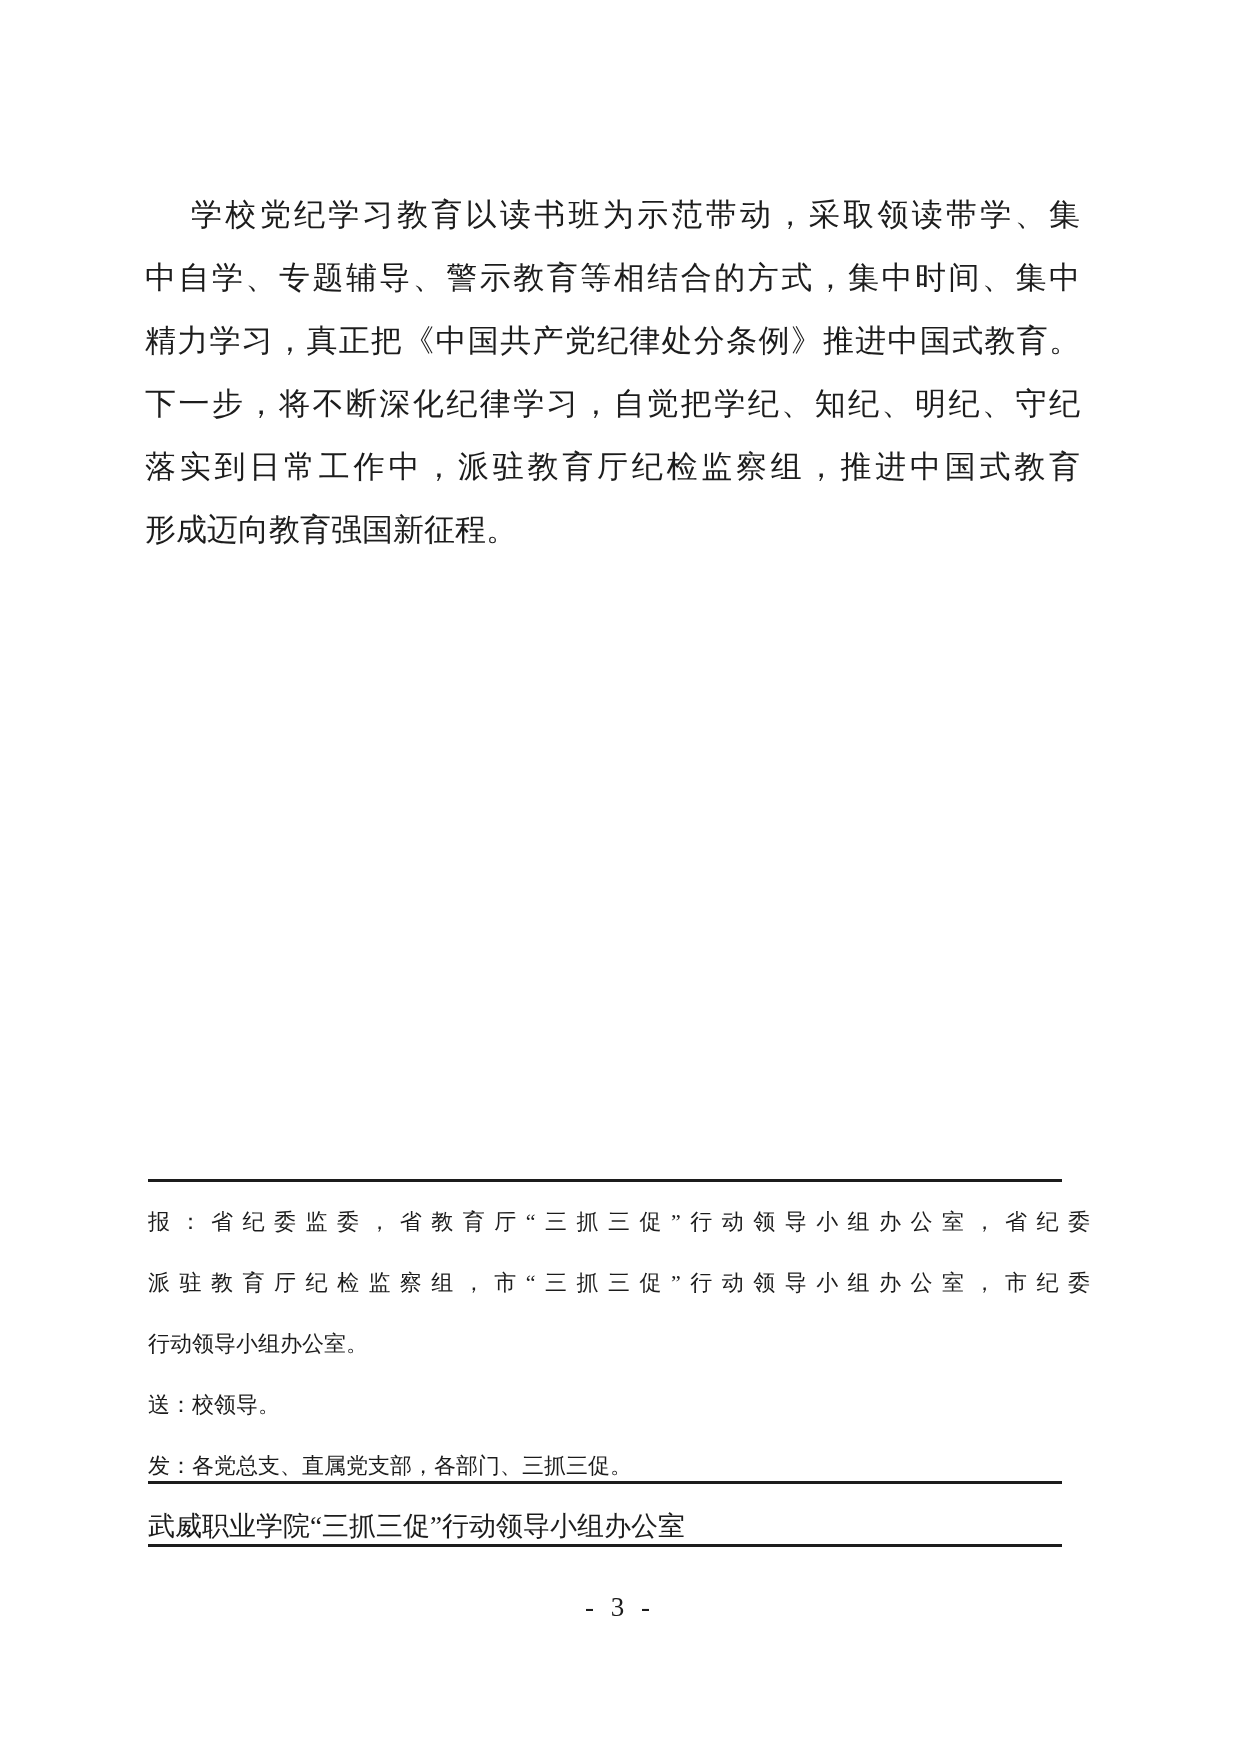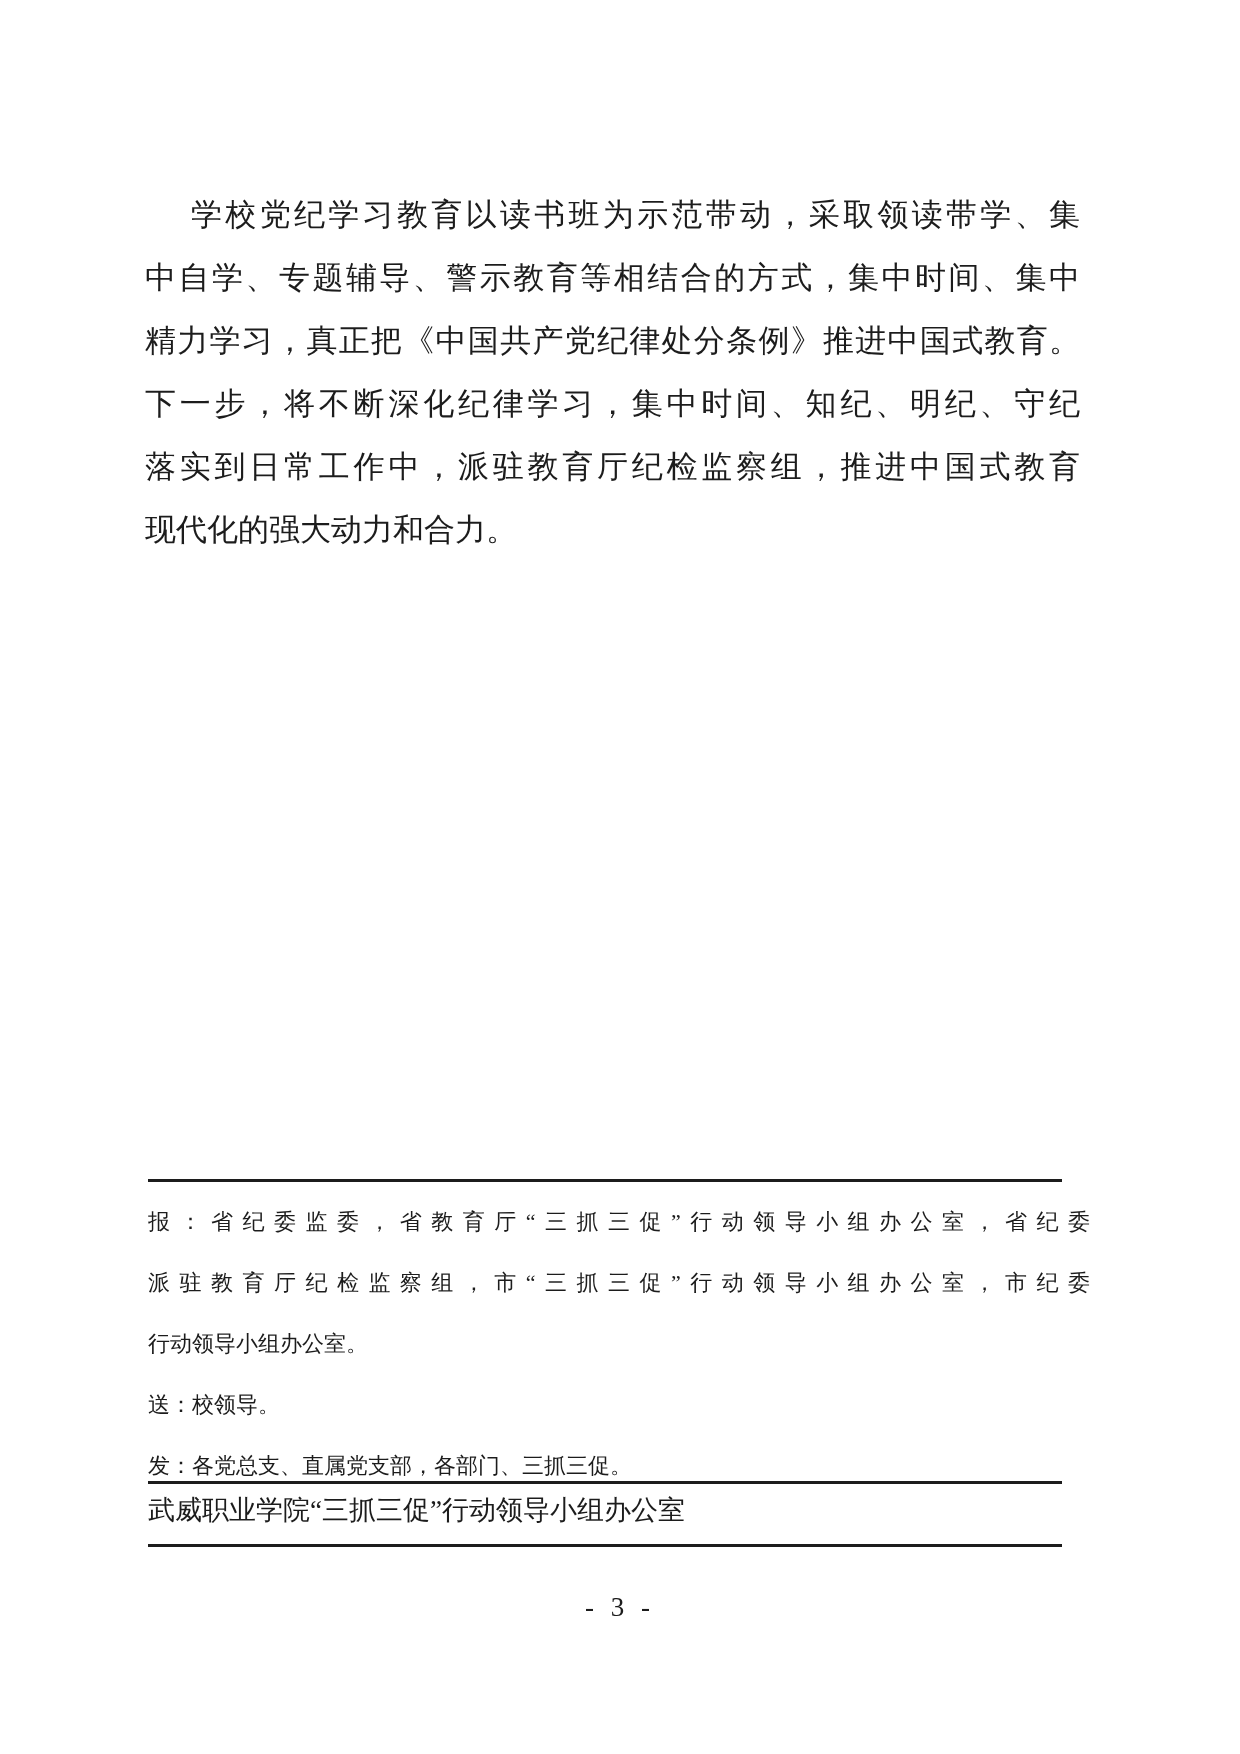--- a/index.html
+++ b/index.html
@@ -67,21 +67,21 @@
 
   
   .colophon {
     position: absolute;
     left: 148px;
     top: 1492px;
     width: 878px;
     height: 52px;
     display: flex;
     justify-content: space-between;
-    align-items: flex-start;
+    align-items: flex-end;
     font-size: 27px;
     white-space: nowrap;
   }
 
   
   .page-number {
     position: absolute;
     left: 0;
     top: 1592px;
     width: 100%;
@@ -92,23 +92,23 @@
 </style>
 </head>
 <body>
 
 <div class="page">
 
   <div class="body-block">
     <div class="body-line first">学校党纪学习教育以读书班为示范带动，采取领读带学、集</div>
     <div class="body-line">中自学、专题辅导、警示教育等相结合的方式，集中时间、集中</div>
     <div class="body-line">精力学习，真正把《中国共产党纪律处分条例》推进中国式教育。</div>
-    <div class="body-line">下一步，将不断深化纪律学习，集中时间、知纪、明纪、守纪</div>
+    <div class="body-line">下一步，将不断深化纪律学习，自觉把学纪、知纪、明纪、守纪</div>
     <div class="body-line">落实到日常工作中，派驻教育厅纪检监察组，推进中国式教育</div>
-    <div class="body-line last">现代化的强大动力和合力。</div>
+    <div class="body-line last">形成迈向教育强国新征程。</div>
   </div>
 
   <div class="rule rule-top"></div>
 
   <div class="dist-block">
     <div class="dist-line">报：省纪委监委，省教育厅“三抓三促”行动领导小组办公室，省纪委</div>
     <div class="dist-line">派驻教育厅纪检监察组，市“三抓三促”行动领导小组办公室，市纪委</div>
     <div class="dist-line plain">行动领导小组办公室。</div>
     <div class="dist-line plain">送：校领导。</div>
     <div class="dist-line plain">发：各党总支、直属党支部，各部门、三抓三促。</div>

